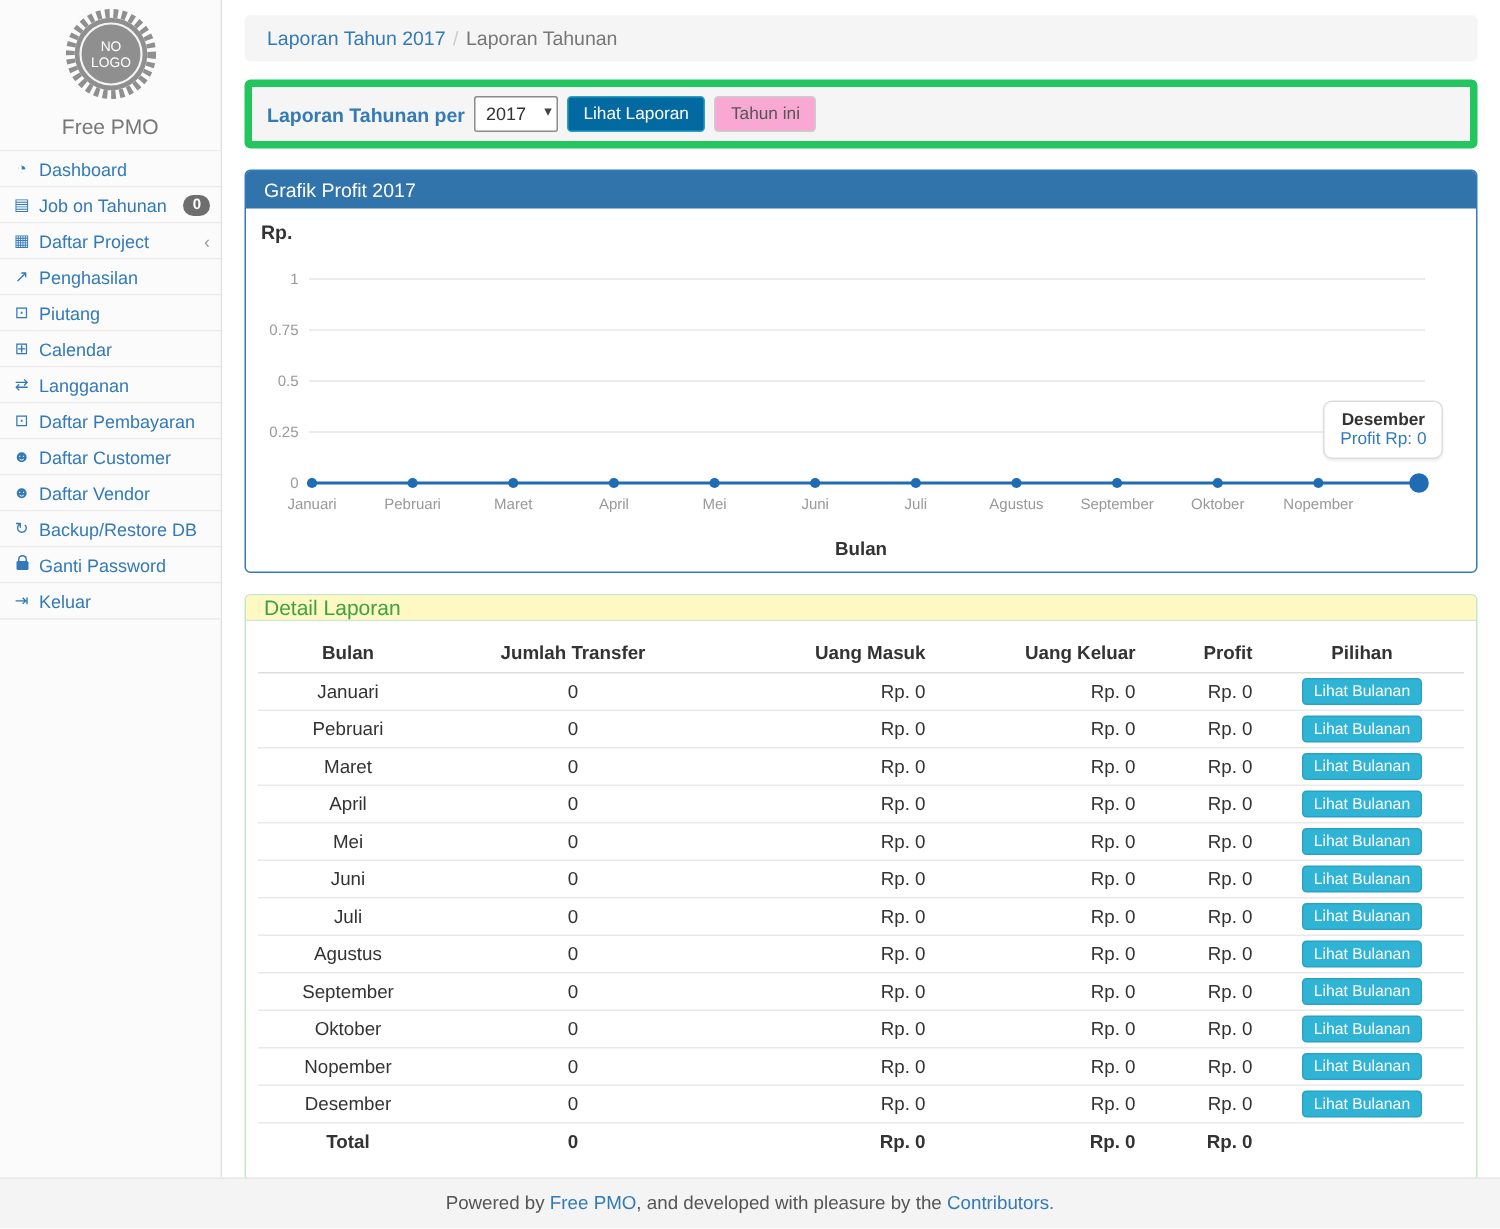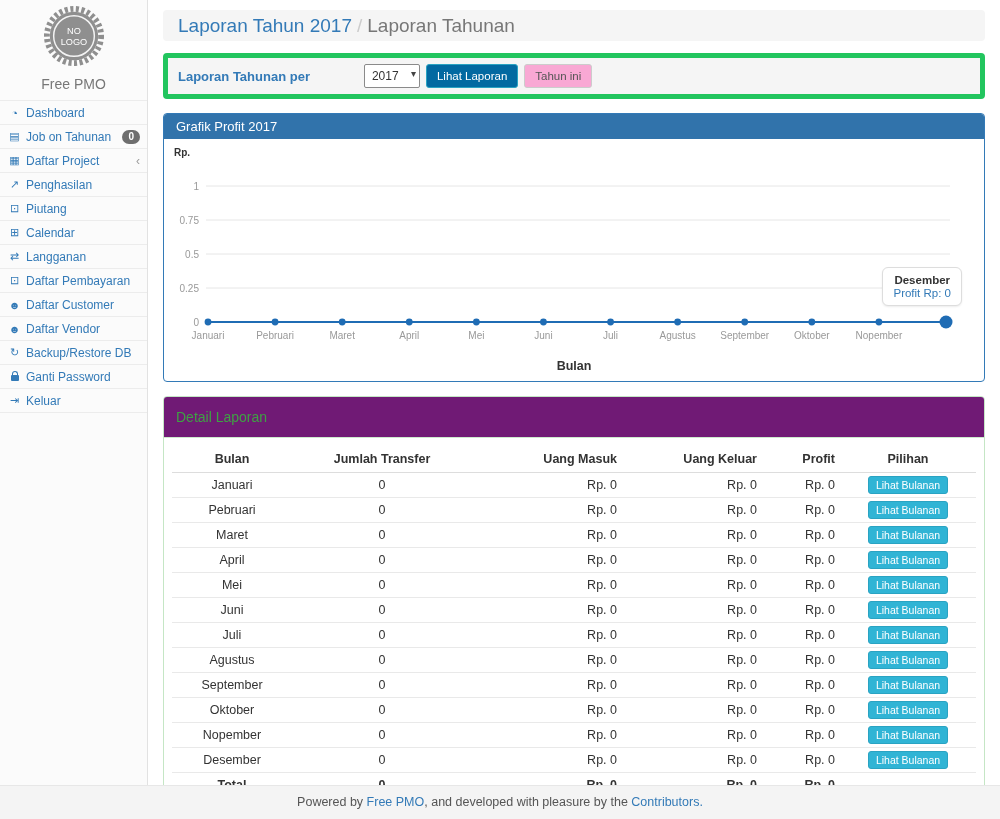--- a/index.html
+++ b/index.html
@@ -31,61 +31,61 @@
   .chev { color:#9a9a9a; font-size:12px; }
   .lock-glyph { width:8px; height:6px; background:#337ab7; border-radius:1px; position:relative; display:inline-block; }
   .lock-glyph::before {
     content:""; position:absolute; top:-4px; left:1px; width:4px; height:4px;
     border:1.5px solid #337ab7; border-bottom:none; border-radius:3px 3px 0 0;
   }
   
   .main { position:absolute; left:148px; top:0; width:852px; }
   .breadcrumb {
     margin:10px 15px 0; height:31px; line-height:31px; background:#f5f5f5;
-    border-radius:4px; padding:0 15px; font-size:19px; color:#777; white-space:nowrap;
+    border-radius:4px; padding:0 15px; font-size:13px; color:#777; white-space:nowrap;
   }
   .breadcrumb a, a { color:#337ab7; text-decoration:none; }
   .breadcrumb .sep { color:#ccc; padding:0 5px; }
   .well {
     margin:12px 15px 0; background:#f5f5f5; border:5px solid #22c55e; border-radius:4px;
     padding:6px 10px; display:flex; align-items:center;
   }
   .filter-label { color:#337ab7; font-weight:bold; font-size:13px; margin-right:6px; }
   .select-wrap { position:relative; display:inline-block; margin-right:6px; }
   .select-wrap select {
     appearance:none; -webkit-appearance:none; width:56px; height:24px; background:#fff;
     border:1px solid #8a8a8a; border-radius:2px; font-size:12px; padding:0 16px 0 7px;
-    font-family:"Liberation Sans", sans-serif; color:#333;margin-left:48px;
+    font-family:"Liberation Sans", sans-serif; color:#333;
   }
   .select-wrap::after {
     content:"▾"; position:absolute; right:4px; top:4px; font-size:10px; color:#444; pointer-events:none;
   }
   .btn { border-radius:3px; font-size:11.5px; padding:5px 10px; cursor:pointer; font-family:"Liberation Sans", sans-serif; }
   .btn-info { background:#0369a1; border:1px solid #2aa3c2; color:#fff; margin-right:6px; }
   .btn-default { background:#f9a8d4; border:1px solid #ccc; color:#555; }
   
   .panel { margin:14px 15px 0; border-radius:4px; background:#fff; }
   .panel-primary { border:1px solid #337ab7; }
   .panel-primary .panel-heading {
     background:#3173ab; color:#fff; font-size:13px; padding:5px 12px;
     border-radius:3px 3px 0 0;
   }
   .chart-body { position:relative; height:242px; }
-  .chart-ylabel { position:absolute; left:10px; top:8px; font-weight:bold; font-size:10px; color:#333;text-align:center; }
+  .chart-ylabel { position:absolute; left:10px; top:8px; font-weight:bold; font-size:13px; color:#333;text-align:center; }
   .chart-xlabel { position:absolute; left:0; right:0; bottom:8px; text-align:center; font-weight:bold; font-size:12.5px; color:#333; }
   .chart-svg { position:absolute; left:0; top:0; }
   .chart-tooltip {
     position:absolute; right:22px; top:128px; background:#fff; border:1px solid #ddd;
     border-radius:6px; padding:6px 10px; text-align:center; box-shadow:0 1px 2px rgba(0,0,0,.08);
   }
   .chart-tooltip .t1 { font-weight:bold; font-size:11.5px; color:#333; }
   .chart-tooltip .t2 { font-size:11.5px; color:#337ab7; margin-top:1px; }
   .panel-success { border:1px solid #c5e6c5; }
   .panel-success .panel-heading {
-    background:#701a75; color:#3fa044; font-size:14px; padding:12px 12px;
+    background:#fef9c3; color:#3fa044; font-size:14px; padding:0 12px;
     border-bottom:1px solid #cde9cd; border-radius:3px 3px 0 0;
   }
   .panel-success .panel-body { padding:8px 8px 14px; }
   
   table.report { width:100%; border-collapse:collapse; font-size:12.5px; color:#333; table-layout:fixed; }
   .report th { font-weight:bold; padding:6px 5px; }
   .report td { padding:3px 5px; height:24px; border-top:1px solid #e9e9e9; }
   .report thead th { border-bottom:1px solid #ddd; }
   .report tfoot td { font-weight:bold; }
   .c-bulan { width:120px; text-align:center; }

